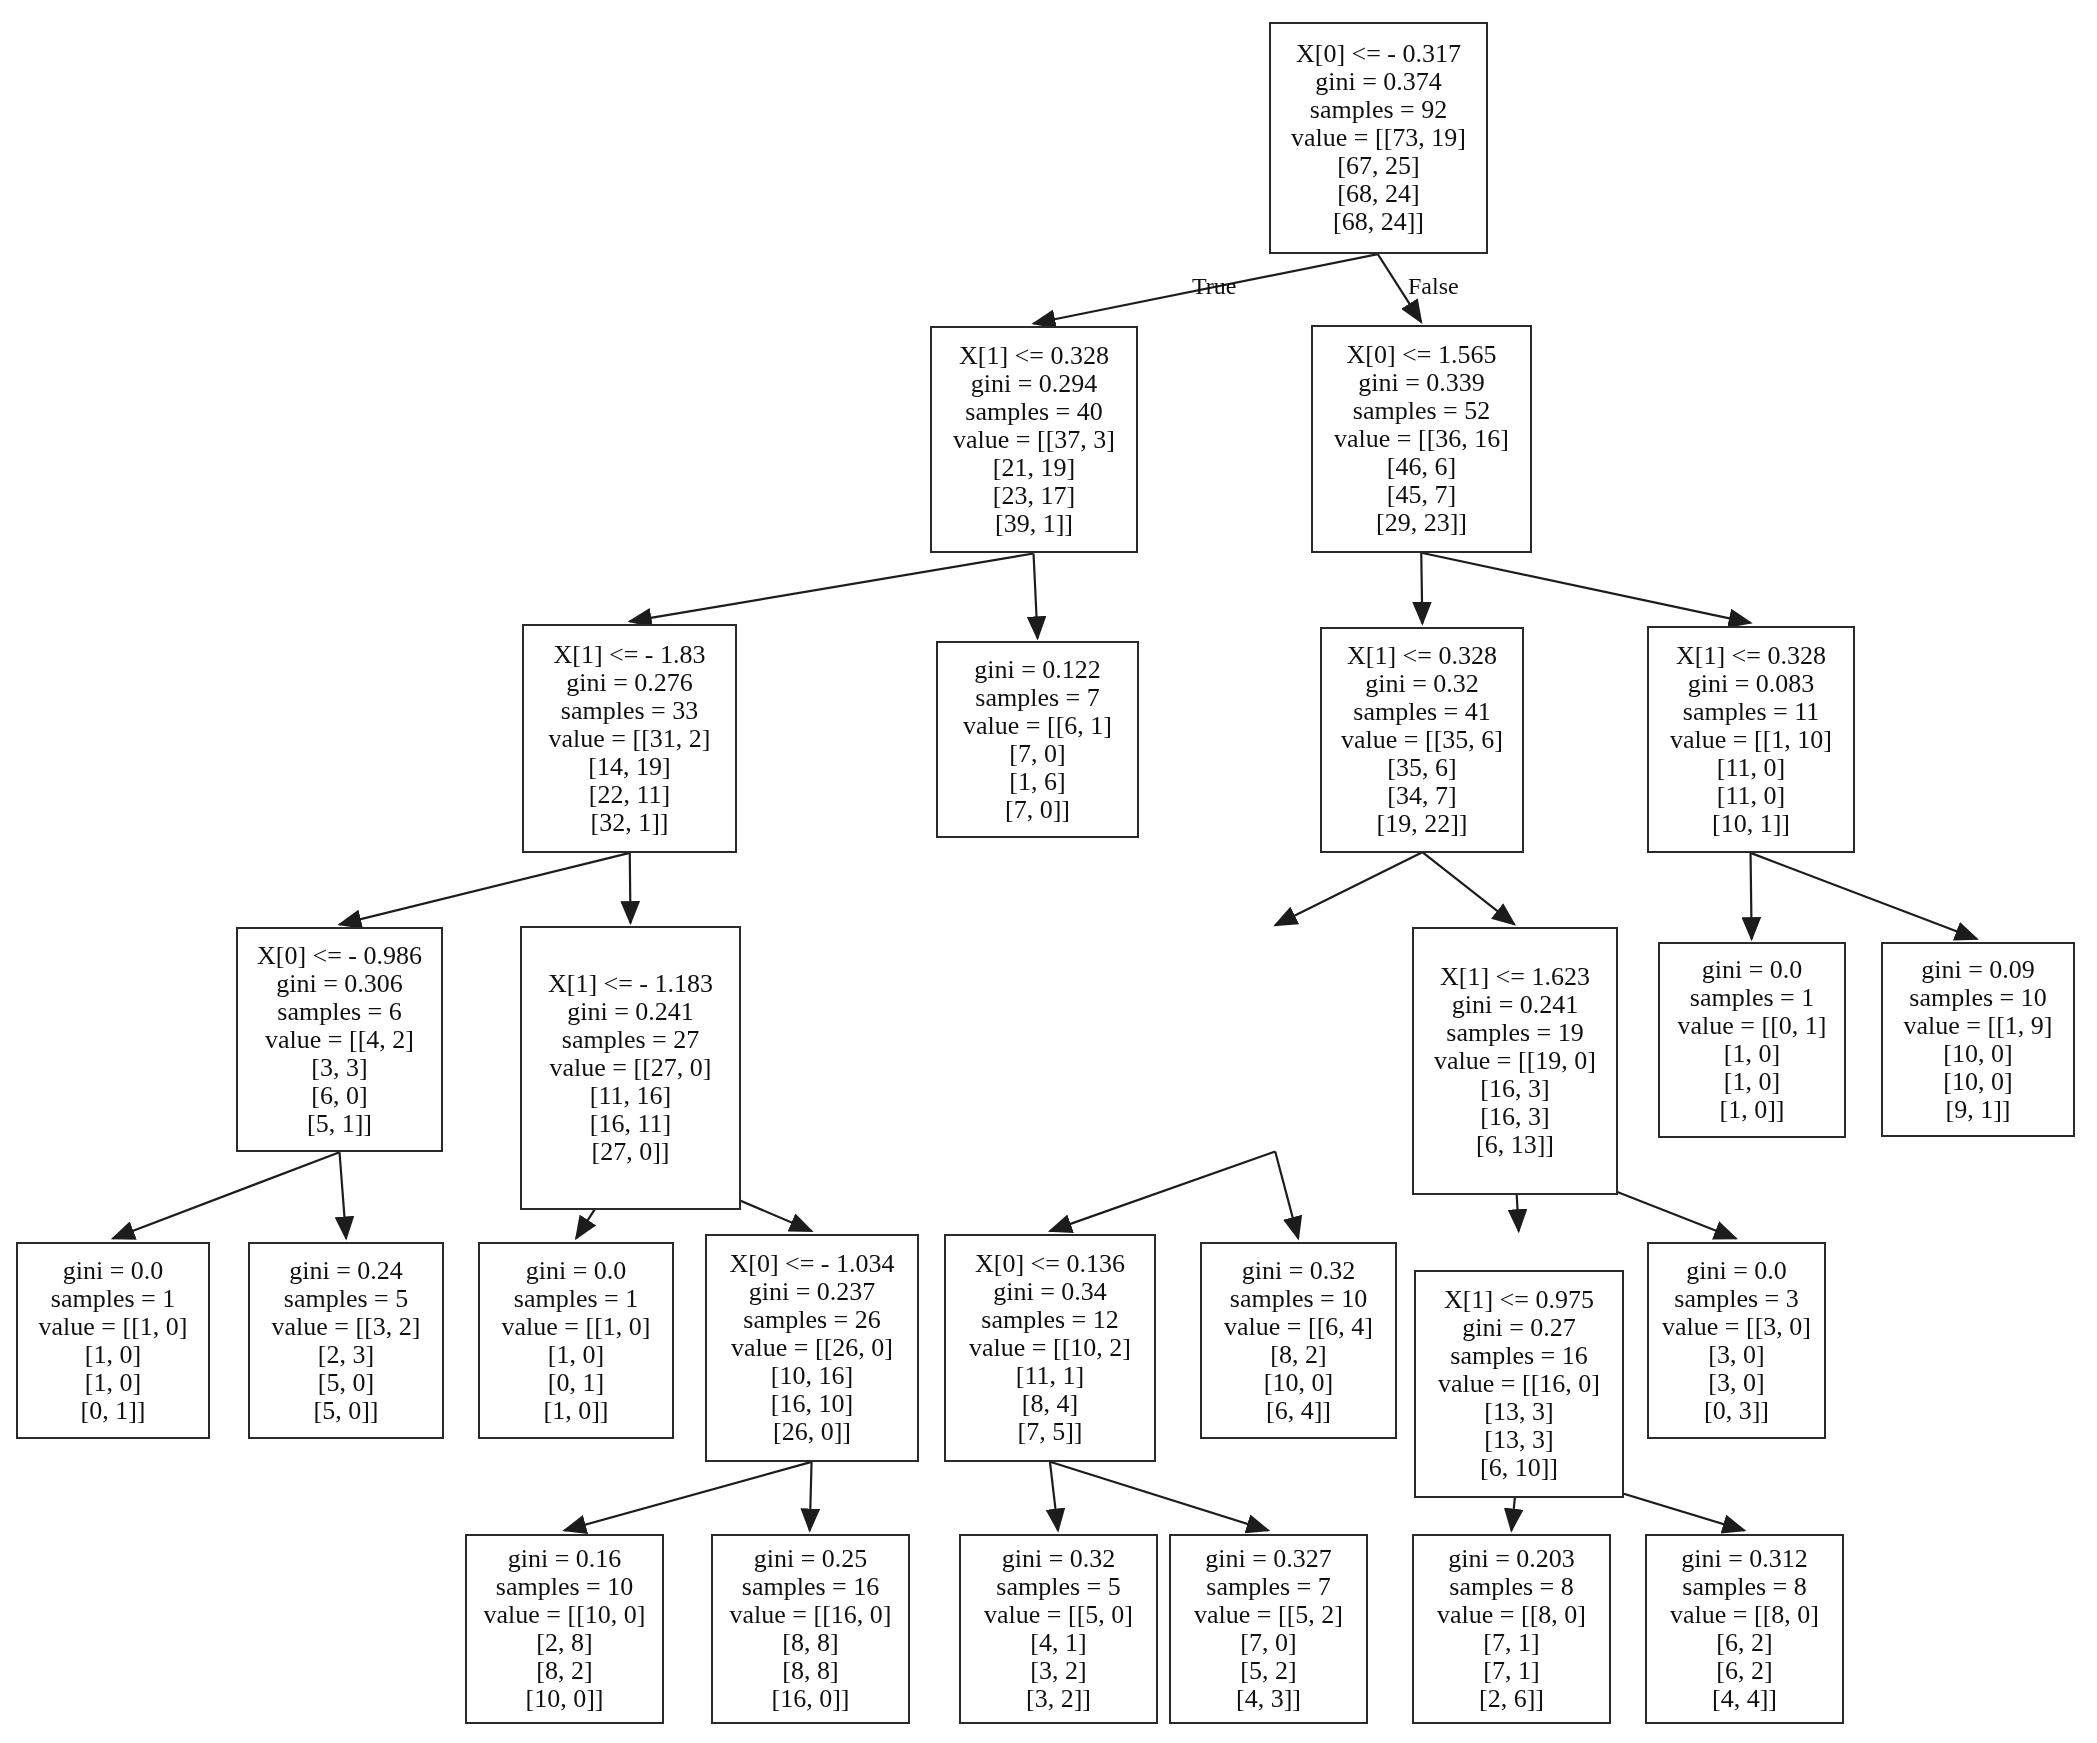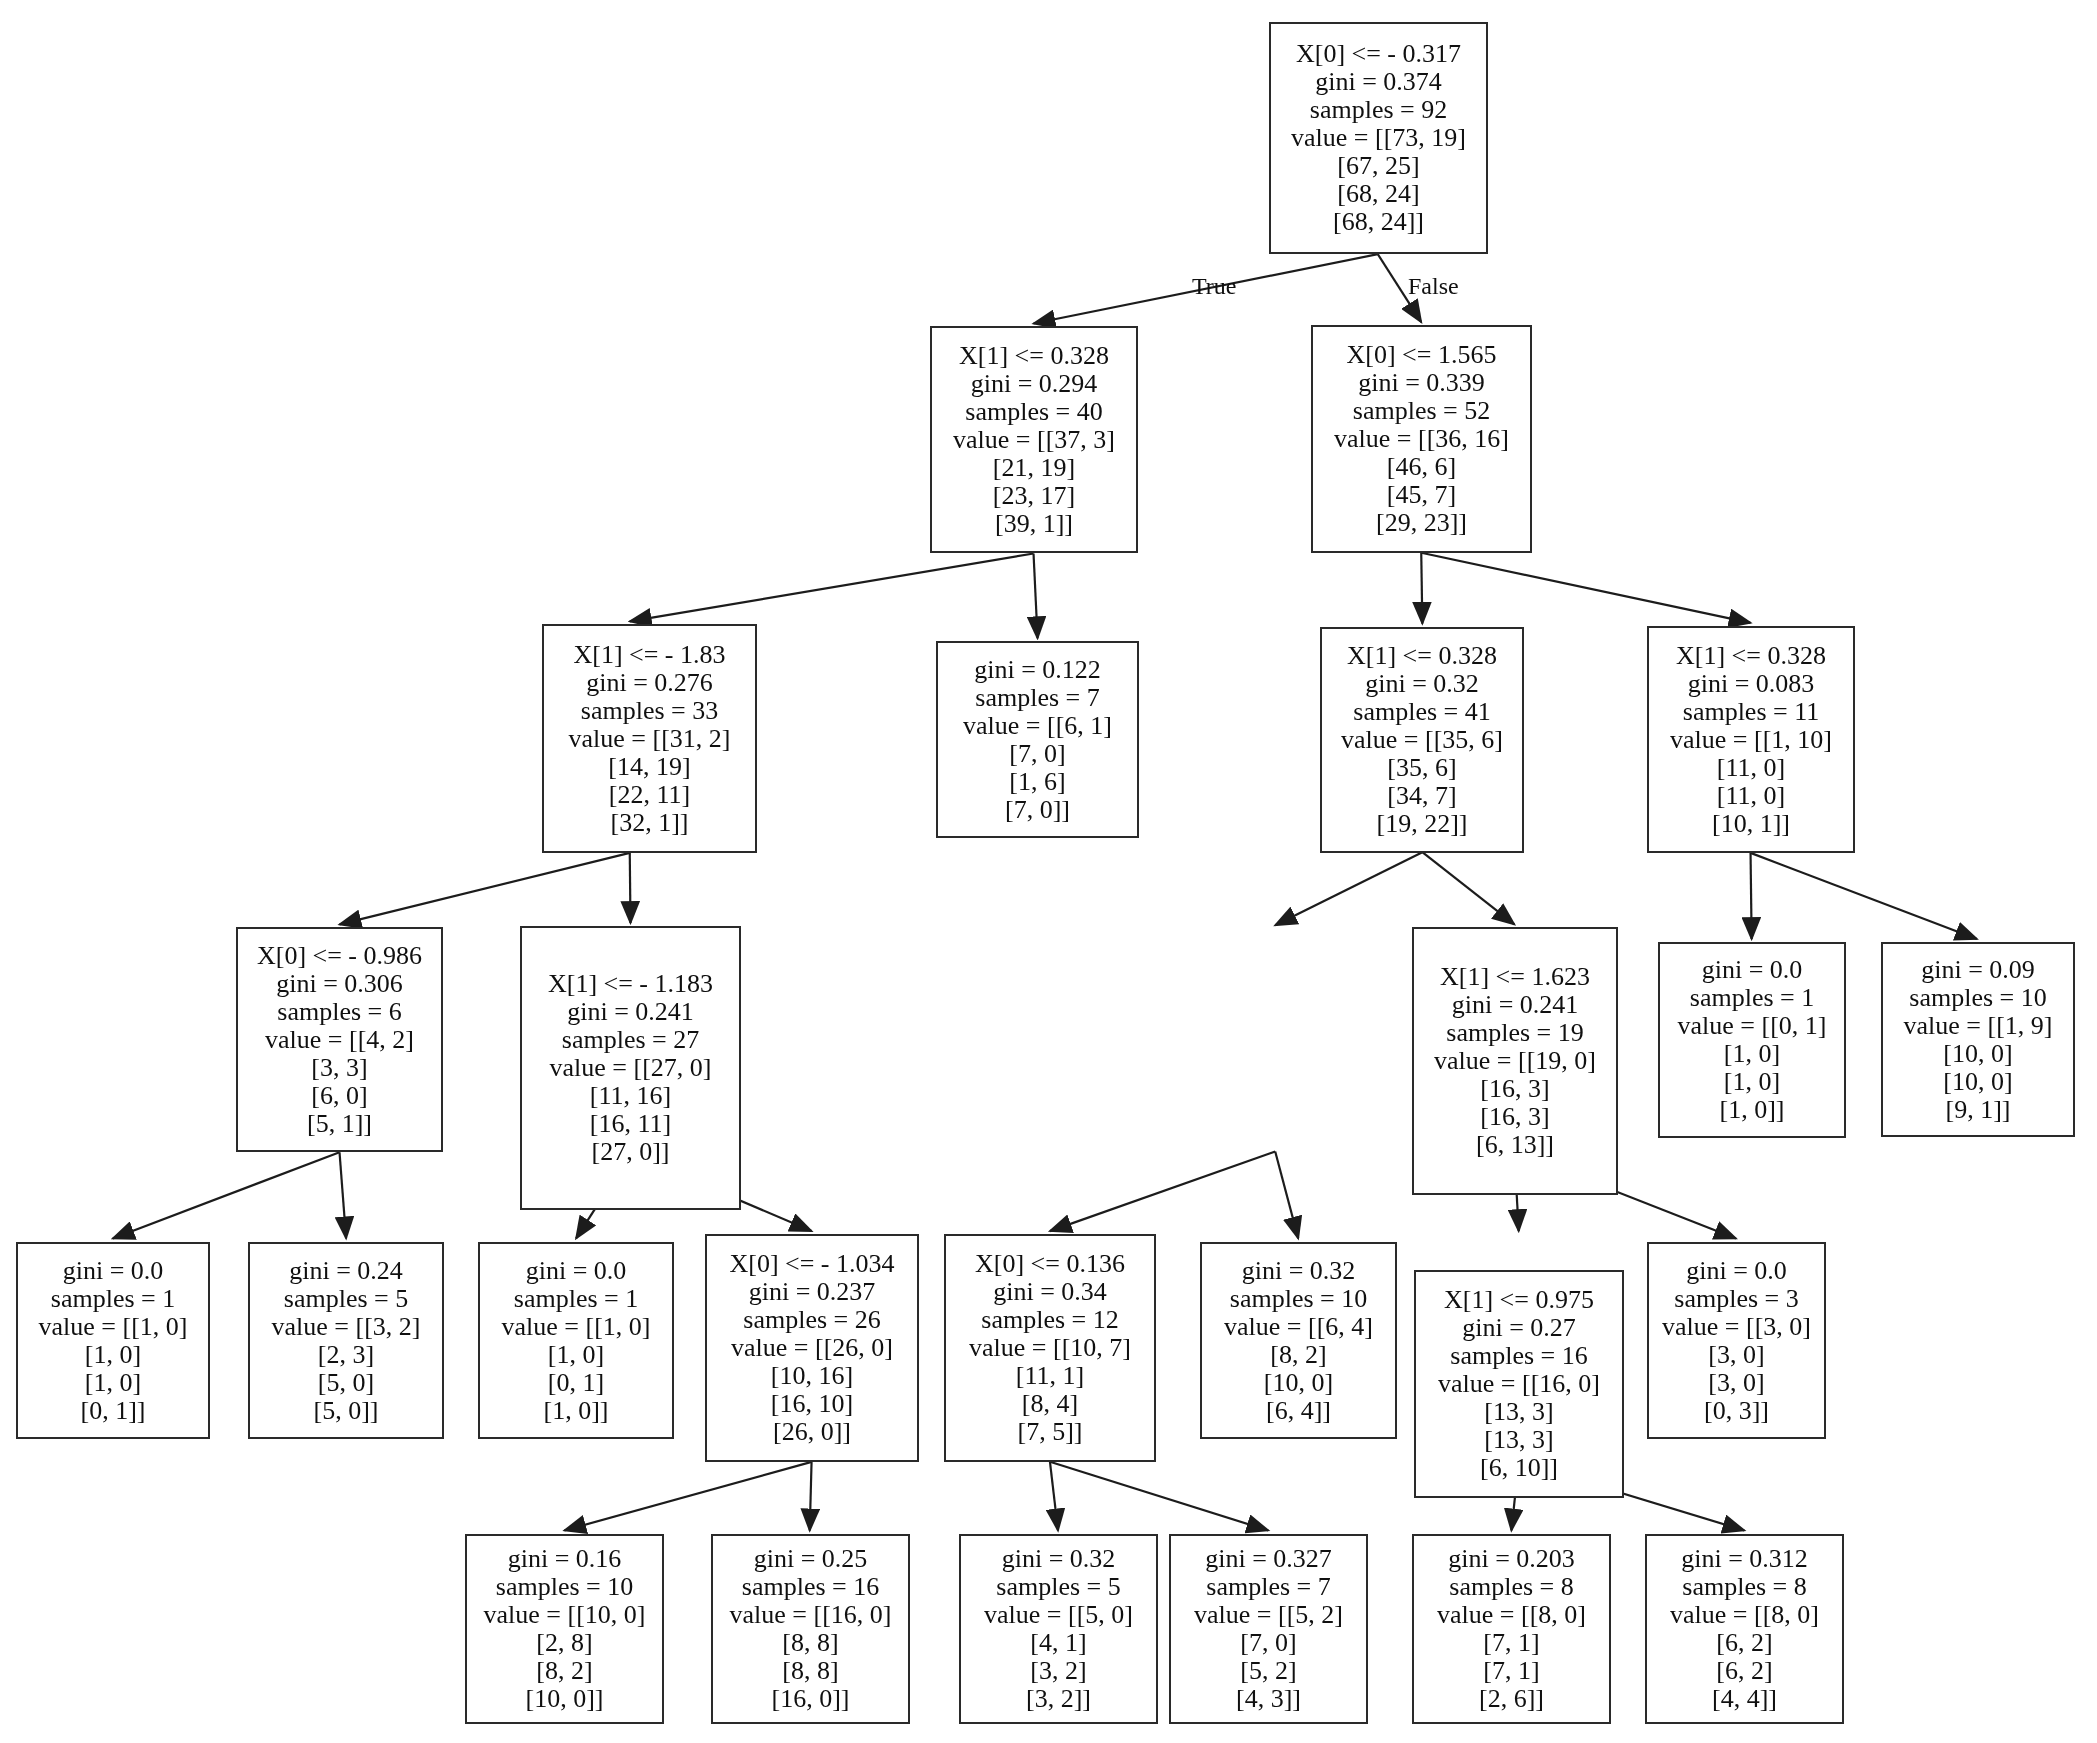--- a/index.html
+++ b/index.html
@@ -104,21 +104,21 @@
     </div>
     <div class="node" style="left: 1311px; top: 325px; width: 221px; height: 228px;">
       <div>X[0] &lt;= 1.565</div>
       <div>gini = 0.339</div>
       <div>samples = 52</div>
       <div>value = [[36, 16]</div>
       <div>[46, 6]</div>
       <div>[45, 7]</div>
       <div>[29, 23]]</div>
     </div>
-    <div class="node" style="left: 522px; top: 624px; width: 215px; height: 229px; margin-left: 20px;">
+    <div class="node" style="left: 522px; top: 624px; width: 215px; height: 229px;">
       <div>X[1] &lt;= - 1.83</div>
       <div>gini = 0.276</div>
       <div>samples = 33</div>
       <div>value = [[31, 2]</div>
       <div>[14, 19]</div>
       <div>[22, 11]</div>
       <div>[32, 1]]</div>
     </div>
     <div class="node" style="left: 936px; top: 641px; width: 203px; height: 197px;">
       <div>gini = 0.122</div>
@@ -219,21 +219,21 @@
       <div>samples = 26</div>
       <div>value = [[26, 0]</div>
       <div>[10, 16]</div>
       <div>[16, 10]</div>
       <div>[26, 0]]</div>
     </div>
     <div class="node" style="left: 944px; top: 1234px; width: 212px; height: 228px;">
       <div>X[0] &lt;= 0.136</div>
       <div>gini = 0.34</div>
       <div>samples = 12</div>
-      <div>value = [[10, 7]</div>
+      <div>value = [[10, 2]</div>
       <div>[11, 1]</div>
       <div>[8, 4]</div>
       <div>[7, 5]]</div>
     </div>
     <div class="node" style="left: 1200px; top: 1242px; width: 197px; height: 197px;">
       <div>gini = 0.32</div>
       <div>samples = 10</div>
       <div>value = [[6, 4]</div>
       <div>[8, 2]</div>
       <div>[10, 0]</div>

